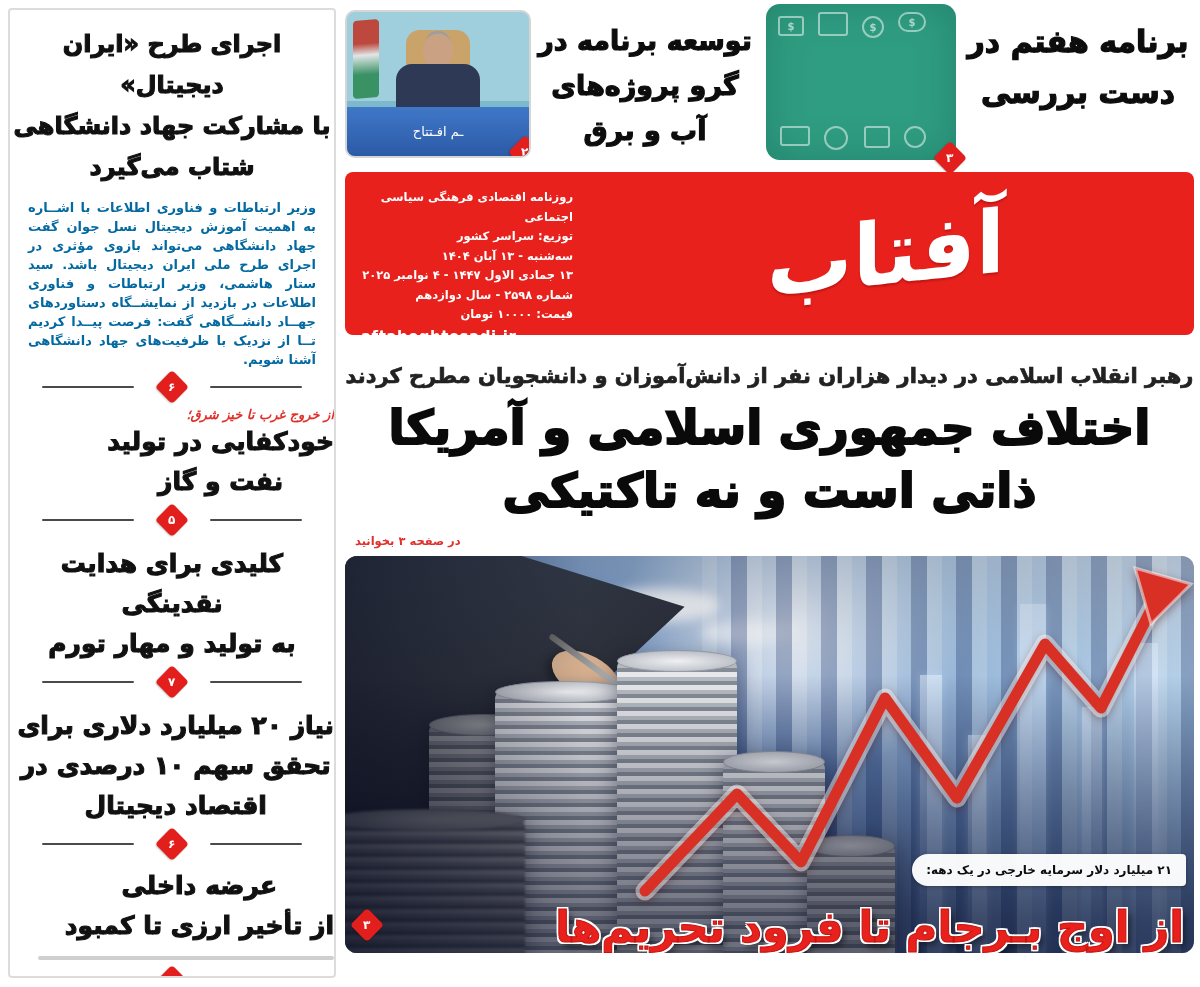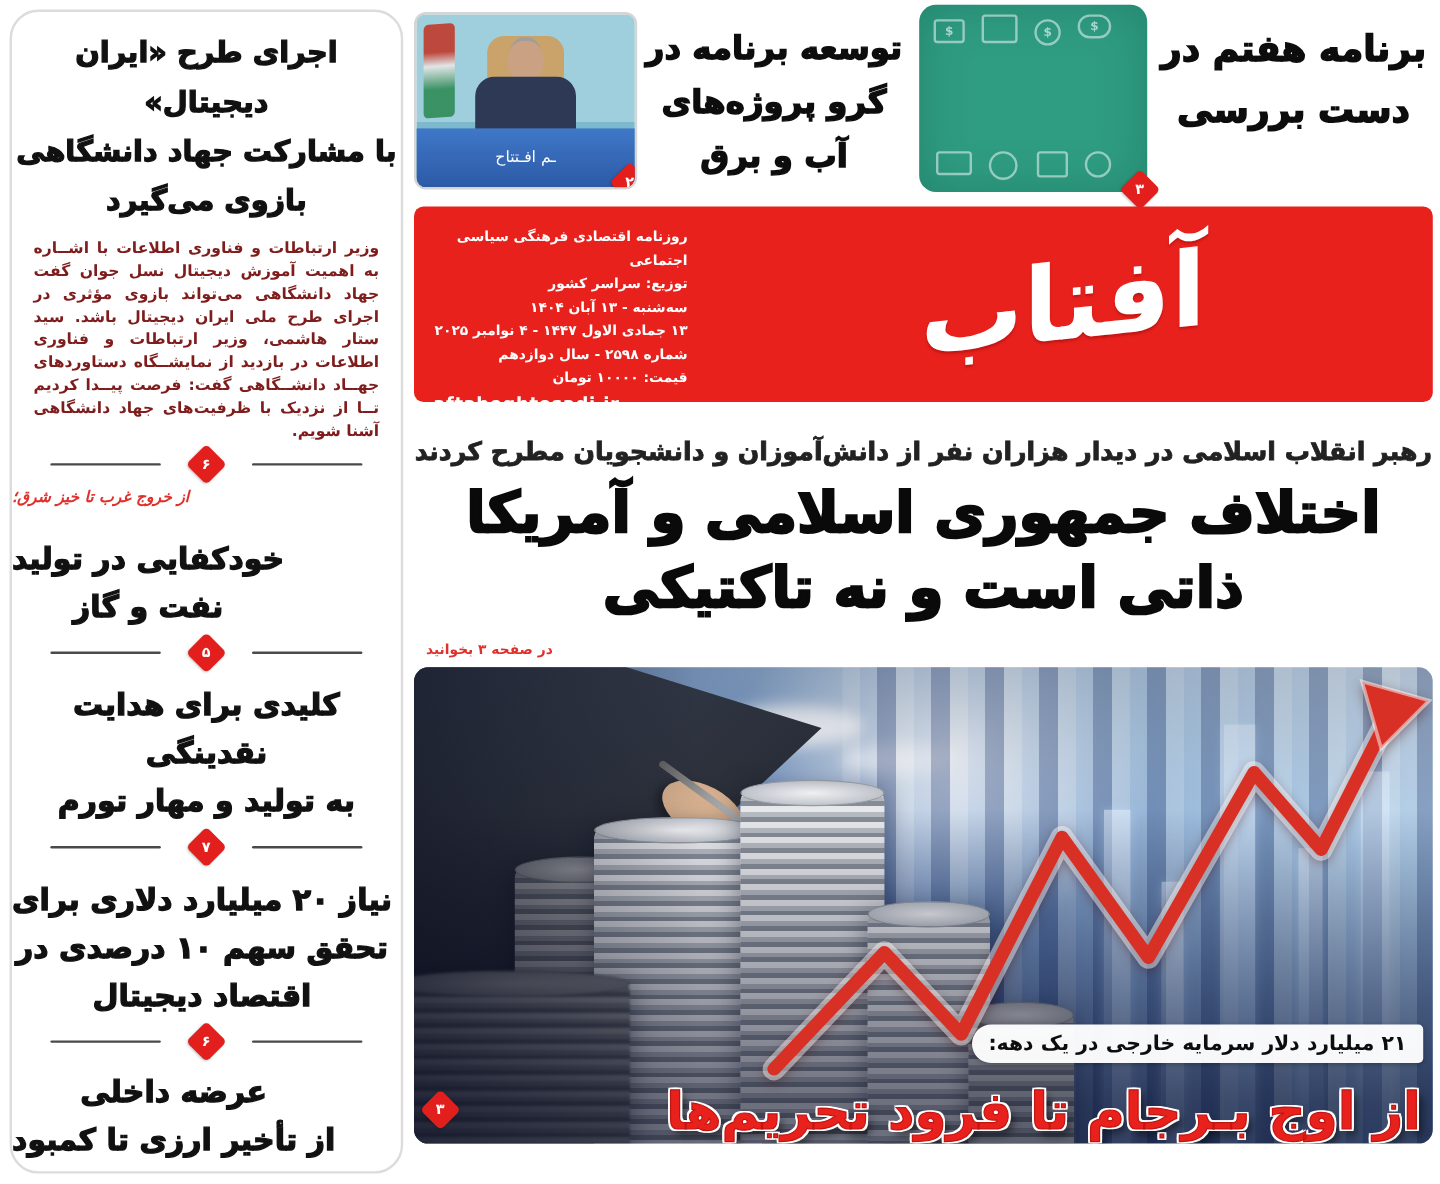--- a/index.html
+++ b/index.html
@@ -7,25 +7,25 @@
   #page { position:relative; width:1200px; height:987px; background:#fff; overflow:hidden; direction:rtl; }
 
   
   .diamond { position:absolute; width:24px; height:24px; background:#e31f1d; transform:rotate(45deg); border-radius:4px; display:flex; align-items:center; justify-content:center; box-shadow:0 1px 2px rgba(0,0,0,.25); }
   .diamond .dnum { transform:rotate(-45deg); color:#fff; font-size:12px; font-weight:bold; line-height:1; }
   .divider { position:relative; display:flex; align-items:center; justify-content:center; height:26px; }
   .divider .line { width:92px; height:2px; background:#4a4a4a; border-radius:2px; margin:0 26px; }
   .divider .diamond { position:static; transform:rotate(45deg); }
 
   
-  .left-card { position:absolute; left:8px; top:8px; width:328px; height:970px; border:2px solid #dcdcdc; border-radius:24px; background:#fff; display:flex; flex-direction:column; align-items:flex-end; overflow:hidden; }
+  .left-card { position:absolute; left:8px; top:8px; width:328px; height:970px; border:2px solid #dcdcdc; border-radius:4px; background:#fff; display:flex; flex-direction:column; align-items:flex-start; overflow:hidden; }
   .lc-h1 { margin-top:14px; text-align:center; font-size:24px; font-weight:bold; line-height:41px; color:#111; -webkit-text-stroke:1.1px #111; }
-  .lc-body { margin:10px 18px 0; font-size:13px; line-height:19px; text-align:justify; text-align-last:right; color:#7f1d1d; font-weight:bold; }
+  .lc-body { margin:10px 18px 0; font-size:13px; line-height:19px; text-align:justify; text-align-last:right; color:#0369a1; font-weight:bold; }
   .lc-kicker { margin-top:4px; color:#e0302c; font-size:13px; font-weight:bold;font-style:italic; }
-  .lc-story { text-align:center; font-size:25px; font-weight:bold; line-height:40px; color:#111;margin-top:24px; -webkit-text-stroke:1.1px #111; }
+  .lc-story { text-align:center; font-size:25px; font-weight:bold; line-height:40px; color:#111; -webkit-text-stroke:1.1px #111; }
   .left-card .divider { margin-top:6px; margin-bottom:4px; width:100%; }
   .rice-photo { position:relative; margin-top:10px; width:296px; height:192px; border:2px solid #cfcfcf; border-radius:10px; overflow:hidden; background:#d8d2c6; }
   .sacks-left { position:absolute; left:0; top:0; width:34%; height:70%; background:repeating-linear-gradient(175deg,#f3f1ea 0 16px,#cdc8ba 16px 30px); }
   .sacks-right { position:absolute; right:0; top:0; width:42%; height:85%; background:repeating-linear-gradient(178deg,#efece3 0 18px,#c7c2b4 18px 34px), linear-gradient(90deg, rgba(120,110,95,.35) 0 3px, transparent 3px 50%); }
   .sack-brown { position:absolute; left:40%; top:18%; width:22%; height:45%; border-radius:40% 40% 30% 30%; background:radial-gradient(circle at 50% 35%, #c69757, #9a6f33 80%); }
   .price-tag { position:absolute; left:10%; top:26%; width:44px; height:28px; background:#2a2a2a; border-radius:3px; }
   .rice-pile { position:absolute; left:-15%; bottom:-35%; width:130%; height:110%; border-radius:50% 50% 0 0; background:radial-gradient(ellipse at 48% 38%, #ffffff 0 55%, #f1eee2 75%, #e0dccb 100%); box-shadow:0 -6px 18px rgba(255,255,255,.8); }
 
   
   .photo-card { position:absolute; left:345px; top:10px; width:186px; height:148px; border:2px solid #d5d5d5; border-radius:10px; overflow:hidden; background:linear-gradient(180deg,#9fcfdd 0 62%, #7db9cc 62%); }
@@ -82,34 +82,34 @@
   .tablet { position:absolute; left:20%; top:45%; width:180px; height:104px; background:#151a26; border:4px solid #2d3444; border-radius:8px; transform:rotate(9deg); box-shadow:0 8px 20px rgba(0,0,0,.45); }
   .coin-stack { position:absolute; background:repeating-linear-gradient(180deg,#e7e8eb 0 5px,#b6bac1 5px 9px,#878d97 9px 13px); border-radius:9px; box-shadow:0 0 22px rgba(5,10,30,.4); }
   .coin-stack::before { content:""; position:absolute; top:-9px; left:0; right:0; height:20px; border-radius:50%; background:radial-gradient(#f4f5f7,#bfc3ca 75%); border:1px solid #979da6; }
   .cs1 { left:-20px; bottom:-40px; width:200px; height:175px; filter:brightness(.6) blur(1px); }
   .cs2 { left:150px; bottom:-12px; width:140px; height:275px; }
   .cs3 { left:272px; bottom:-6px; width:120px; height:300px; }
   .cs4 { left:378px; bottom:-12px; width:102px; height:205px; }
   .cs5 { left:462px; bottom:-16px; width:88px; height:125px; filter:brightness(.85); }
   .cs6 { left:84px; bottom:60px; width:110px; height:170px; filter:brightness(.7); }
   .trend { position:absolute; inset:0; filter:drop-shadow(0 3px 5px rgba(60,0,0,.45)); }
-  .caption-strip { position:absolute; right:8px; top:298px; height:32px; background:rgba(255,255,255,.96); border-radius:16px 4px 4px 16px; padding:0 14px; font-size:17px; font-weight:bold; color:#0d0d0d; line-height:32px; box-shadow:0 1px 4px rgba(0,0,0,.3); }
+  .caption-strip { position:absolute; right:8px; top:298px; height:32px; background:rgba(255,255,255,.96); border-radius:16px 4px 4px 16px; padding:0 14px; font-size:12px; font-weight:bold; color:#0d0d0d; line-height:32px; box-shadow:0 1px 4px rgba(0,0,0,.3); }
   .photo-headline { position:absolute; right:10px; top:346px; width:840px; text-align:right; font-size:43px; font-weight:bold; color:#e8211d; -webkit-text-stroke:1px #c01511;
     text-shadow:-2px 0 0 #fff, 2px 0 0 #fff, 0 -2px 0 #fff, 0 2px 0 #fff, -2px -2px 0 #fff, 2px 2px 0 #fff, -2px 2px 0 #fff, 2px -2px 0 #fff, 4px 5px 7px rgba(0,0,0,.55); }
 </style>
 </head>
 <body>
 
 <div id="page">
 
   <div class="left-card">
     <div class="lc-h1">
       <div>اجرای طرح «ایران دیجیتال»</div>
       <div>با مشارکت جهاد دانشگاهی</div>
-      <div>بازوی می‌گیرد</div>
+      <div>شتاب می‌گیرد</div>
     </div>
     <p class="lc-body">وزیر ارتباطات و فناوری اطلاعات با اشــاره به اهمیت آموزش دیجیتال نسل جوان گفت جهاد دانشگاهی می‌تواند بازوی مؤثری در اجرای طرح ملی ایران دیجیتال باشد. سید ستار هاشمی، وزیر ارتباطات و فناوری اطلاعات در بازدید از نمایشــگاه دستاوردهای جهــاد دانشــگاهی گفت: فرصت پیــدا کردیم تــا از نزدیک با ظرفیت‌های جهاد دانشگاهی آشنا شویم.</p>
 
     <div class="divider">
       <span class="line"></span>
       <span class="diamond">
           <span class="dnum">۶</span>
         </span>
       <span class="line"></span>
     </div>

